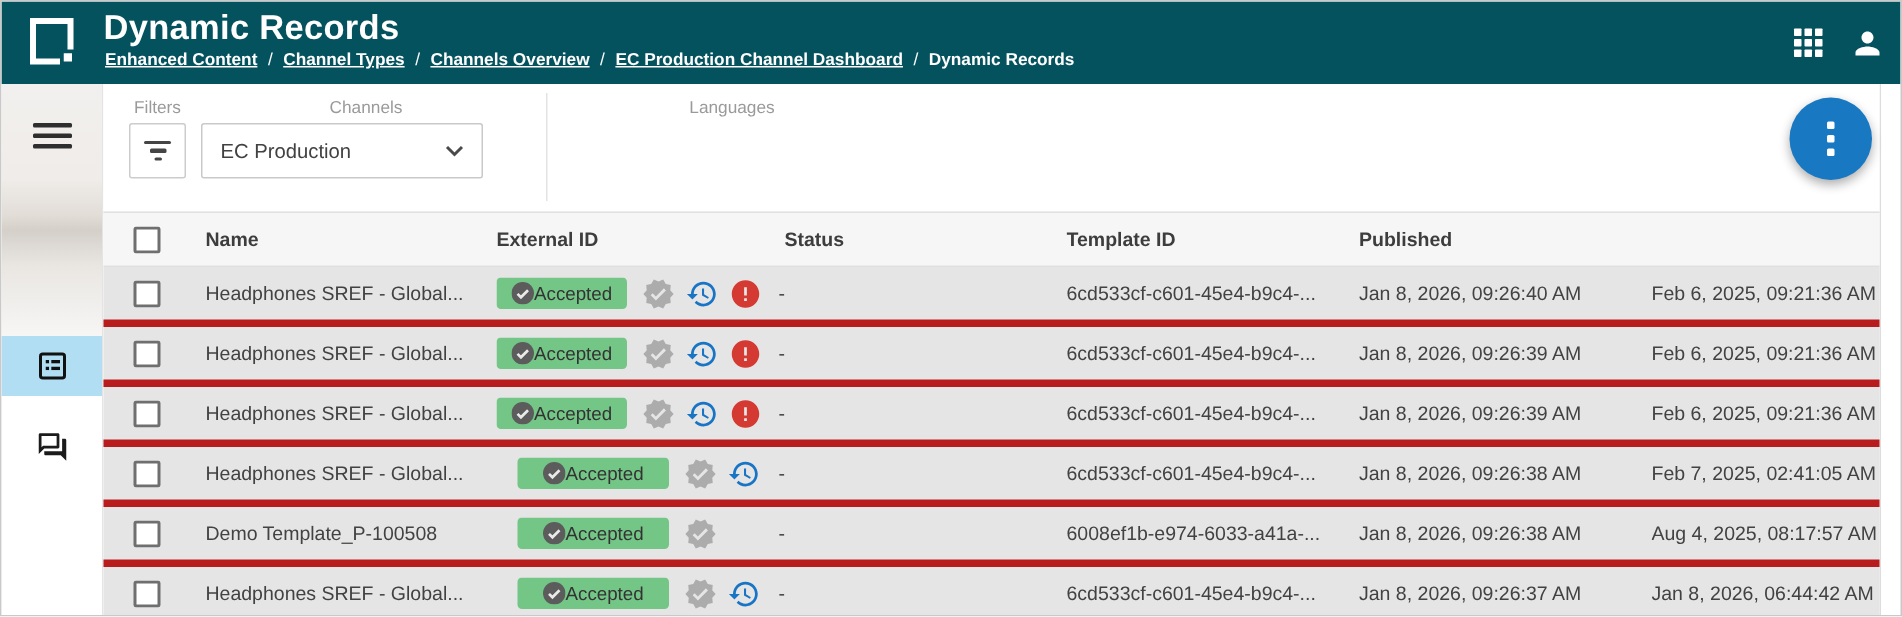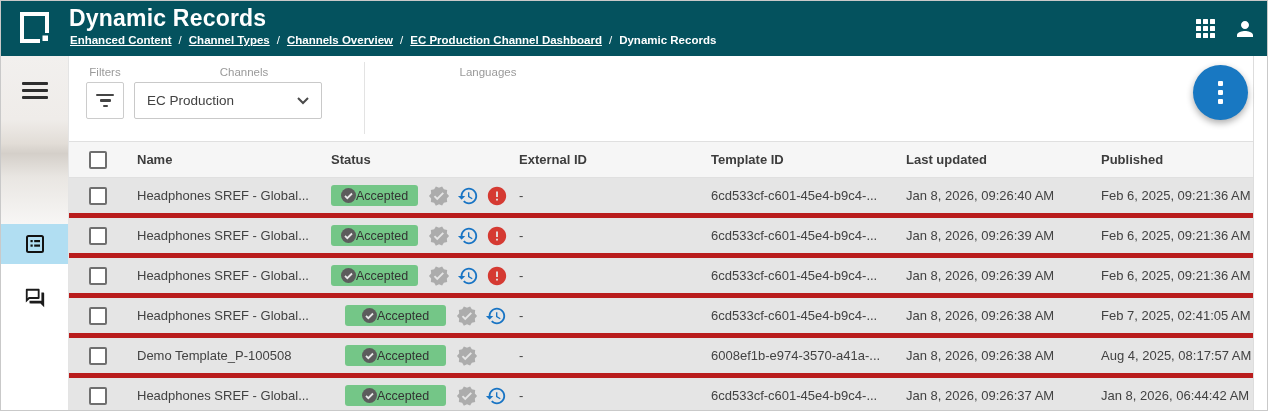--- a/index.html
+++ b/index.html
@@ -214,24 +214,23 @@
           </span>
       </div>
     </div>
 
     <div class="table">
       <div class="tr thead">
         <div class="td td-check">
             <span class="checkbox"></span>
           </div>
         <div class="td td-name">Name</div>
+        <div class="td td-ext">External ID</div>
         <div class="td td-status">Status</div>
-        <div class="td td-ext">External ID</div>
         <div class="td td-tpl">Template ID</div>
-        <div class="td td-upd">Last updated</div>
         <div class="td td-pub">Published</div>
       </div>
       <div>
   <div class="tr">
     <div class="td td-check">
               <span class="checkbox"></span>
             </div>
     <div class="td td-name">Headphones SREF - Global...</div>
     <div class="td td-status">
       <span class="badge">
@@ -388,21 +387,21 @@
       <span class="s-icons">
         <span class="ic">
           <svg viewBox="0 0 24 24">
                     <path fill="var(--seal-gray,#acacac)" d="M23 12l-2.44-2.79.34-3.69-3.61-.82-1.89-3.2L12 2.96 8.6 1.5 6.71 4.69l-3.61.82.34 3.69L1 12l2.44 2.79-.34 3.7 3.61.82L8.6 22.5l3.4-1.47 3.4 1.46 1.89-3.19 3.61-.82-.34-3.69L23 12zm-12.91 4.72l-3.8-3.81 1.48-1.48 2.32 2.33 5.85-5.87 1.48 1.48-7.33 7.35z"></path>
                   </svg>
         </span>
 
       </span>
     </div>
     <div class="td td-ext">-</div>
-    <div class="td td-tpl">6008ef1b-e974-3570-a41a-...</div>
+    <div class="td td-tpl">6008ef1b-e974-6033-a41a-...</div>
     <div class="td td-upd">Jan 8, 2026, 09:26:38 AM</div>
     <div class="td td-pub">Aug 4, 2025, 08:17:57 AM</div>
   </div>
 
   <div class="tr">
     <div class="td td-check">
               <span class="checkbox"></span>
             </div>
     <div class="td td-name">Headphones SREF - Global...</div>
     <div class="td td-status">

